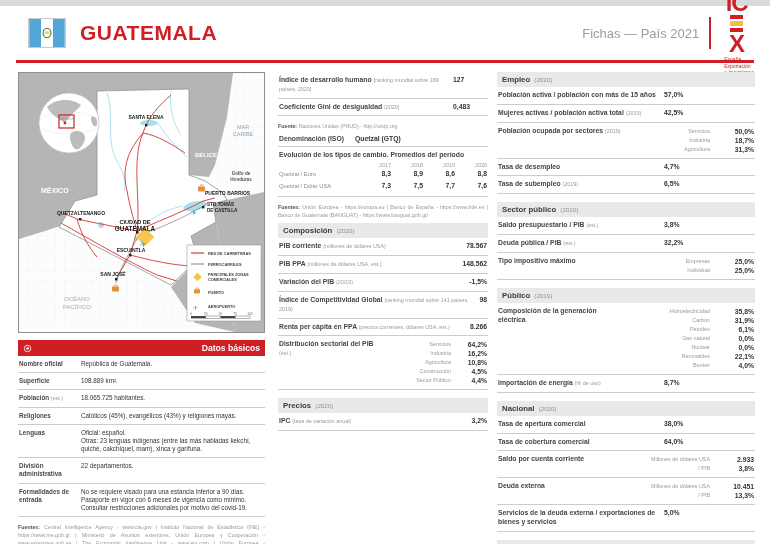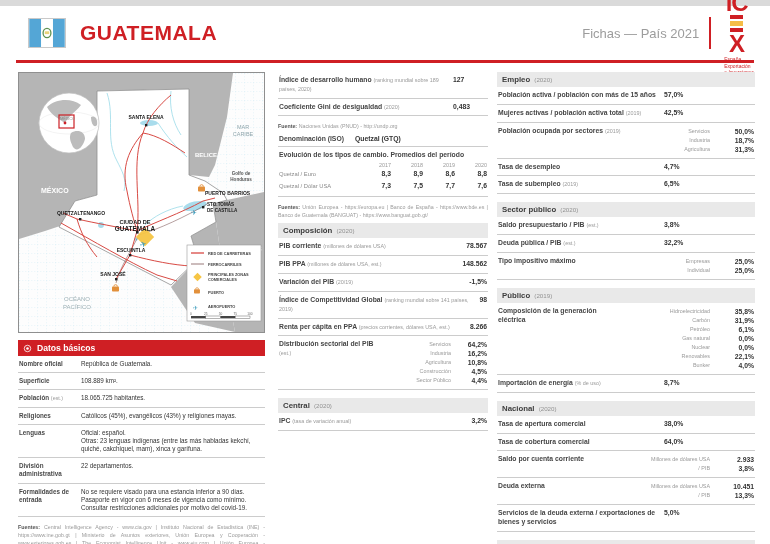--- a/index.html
+++ b/index.html
@@ -50,21 +50,21 @@
   .val-right { margin-left: auto; text-align: right; }                        
   .r-val { flex: none; width: 90px; text-align: left; }                       
   .bk-names { flex: none; text-align: right; color: #9a9a9a; font-size: 5.4px; line-height: 9px; }
   .bk-vals  { flex: none; text-align: right; font-weight: bold; color: #333; font-size: 6.8px; line-height: 9px; }
   .bk-mid .bk-names { width: 60px; } .bk-mid .bk-vals { width: 36px; }
   .bk-r .bk-names { width: 80px; } .bk-r .bk-vals { width: 44px; }
   
   .src { font-size: 5.3px; color: #9a9a9a; line-height: 1.55; margin-top: 6px; text-align: justify; }
   .src b { color: #555; }
   
-  .datos-band { margin-top: 7px; }
+  .datos-band { margin-top: 7px; justify-content: space-between; }
   .d-row { display: flex; border-bottom: 1px solid #ccc; padding: 4px 1px; font-size: 6.3px; line-height: 1.3; color: #333; }
   .d-lbl { flex: none; width: 62px; font-weight: bold; color: #4a4a4a; padding-right: 4px; }
   .d-val { flex: 1; }
   .prelines { white-space: pre-line; }
   
   .den-lbl { flex: none; width: 76px; font-weight: bold; color: #454545; }
   .den-val { font-weight: bold; color: #333; }
   .fx-title { font-weight: bold; color: #454545; font-size: 6.8px; padding: 4px 1px 2px; }
   .fx-head { display: flex; font-size: 5.4px; color: #9a9a9a; padding: 2px 1px 1px; }
   .fx-head .sp { flex: 1; }
@@ -362,21 +362,21 @@
       </span>
       <span class="bk-vals">
         <span>64,2%</span><br>
         <span>16,2%</span><br>
         <span>10,8%</span><br>
         <span>4,5%</span><br>
         <span>4,4%</span>
       </span>
     </div>
     <div class="sub">
-      <span>Central</span> <span class="yr">(2020)</span>
+      <span>Precios</span> <span class="yr">(2020)</span>
     </div>
     <div class="m-row">
       <span class="m-lbl"><span>IPC</span> <span class="note-in">(tasa de variación anual)</span></span>
       <span class="m-val val-right">3,2%</span>
     </div>
   </div>
 
   <div class="col-right">
     <div class="sub" style="margin-top:0">
       <span>Empleo</span> <span class="yr">(2020)</span>

